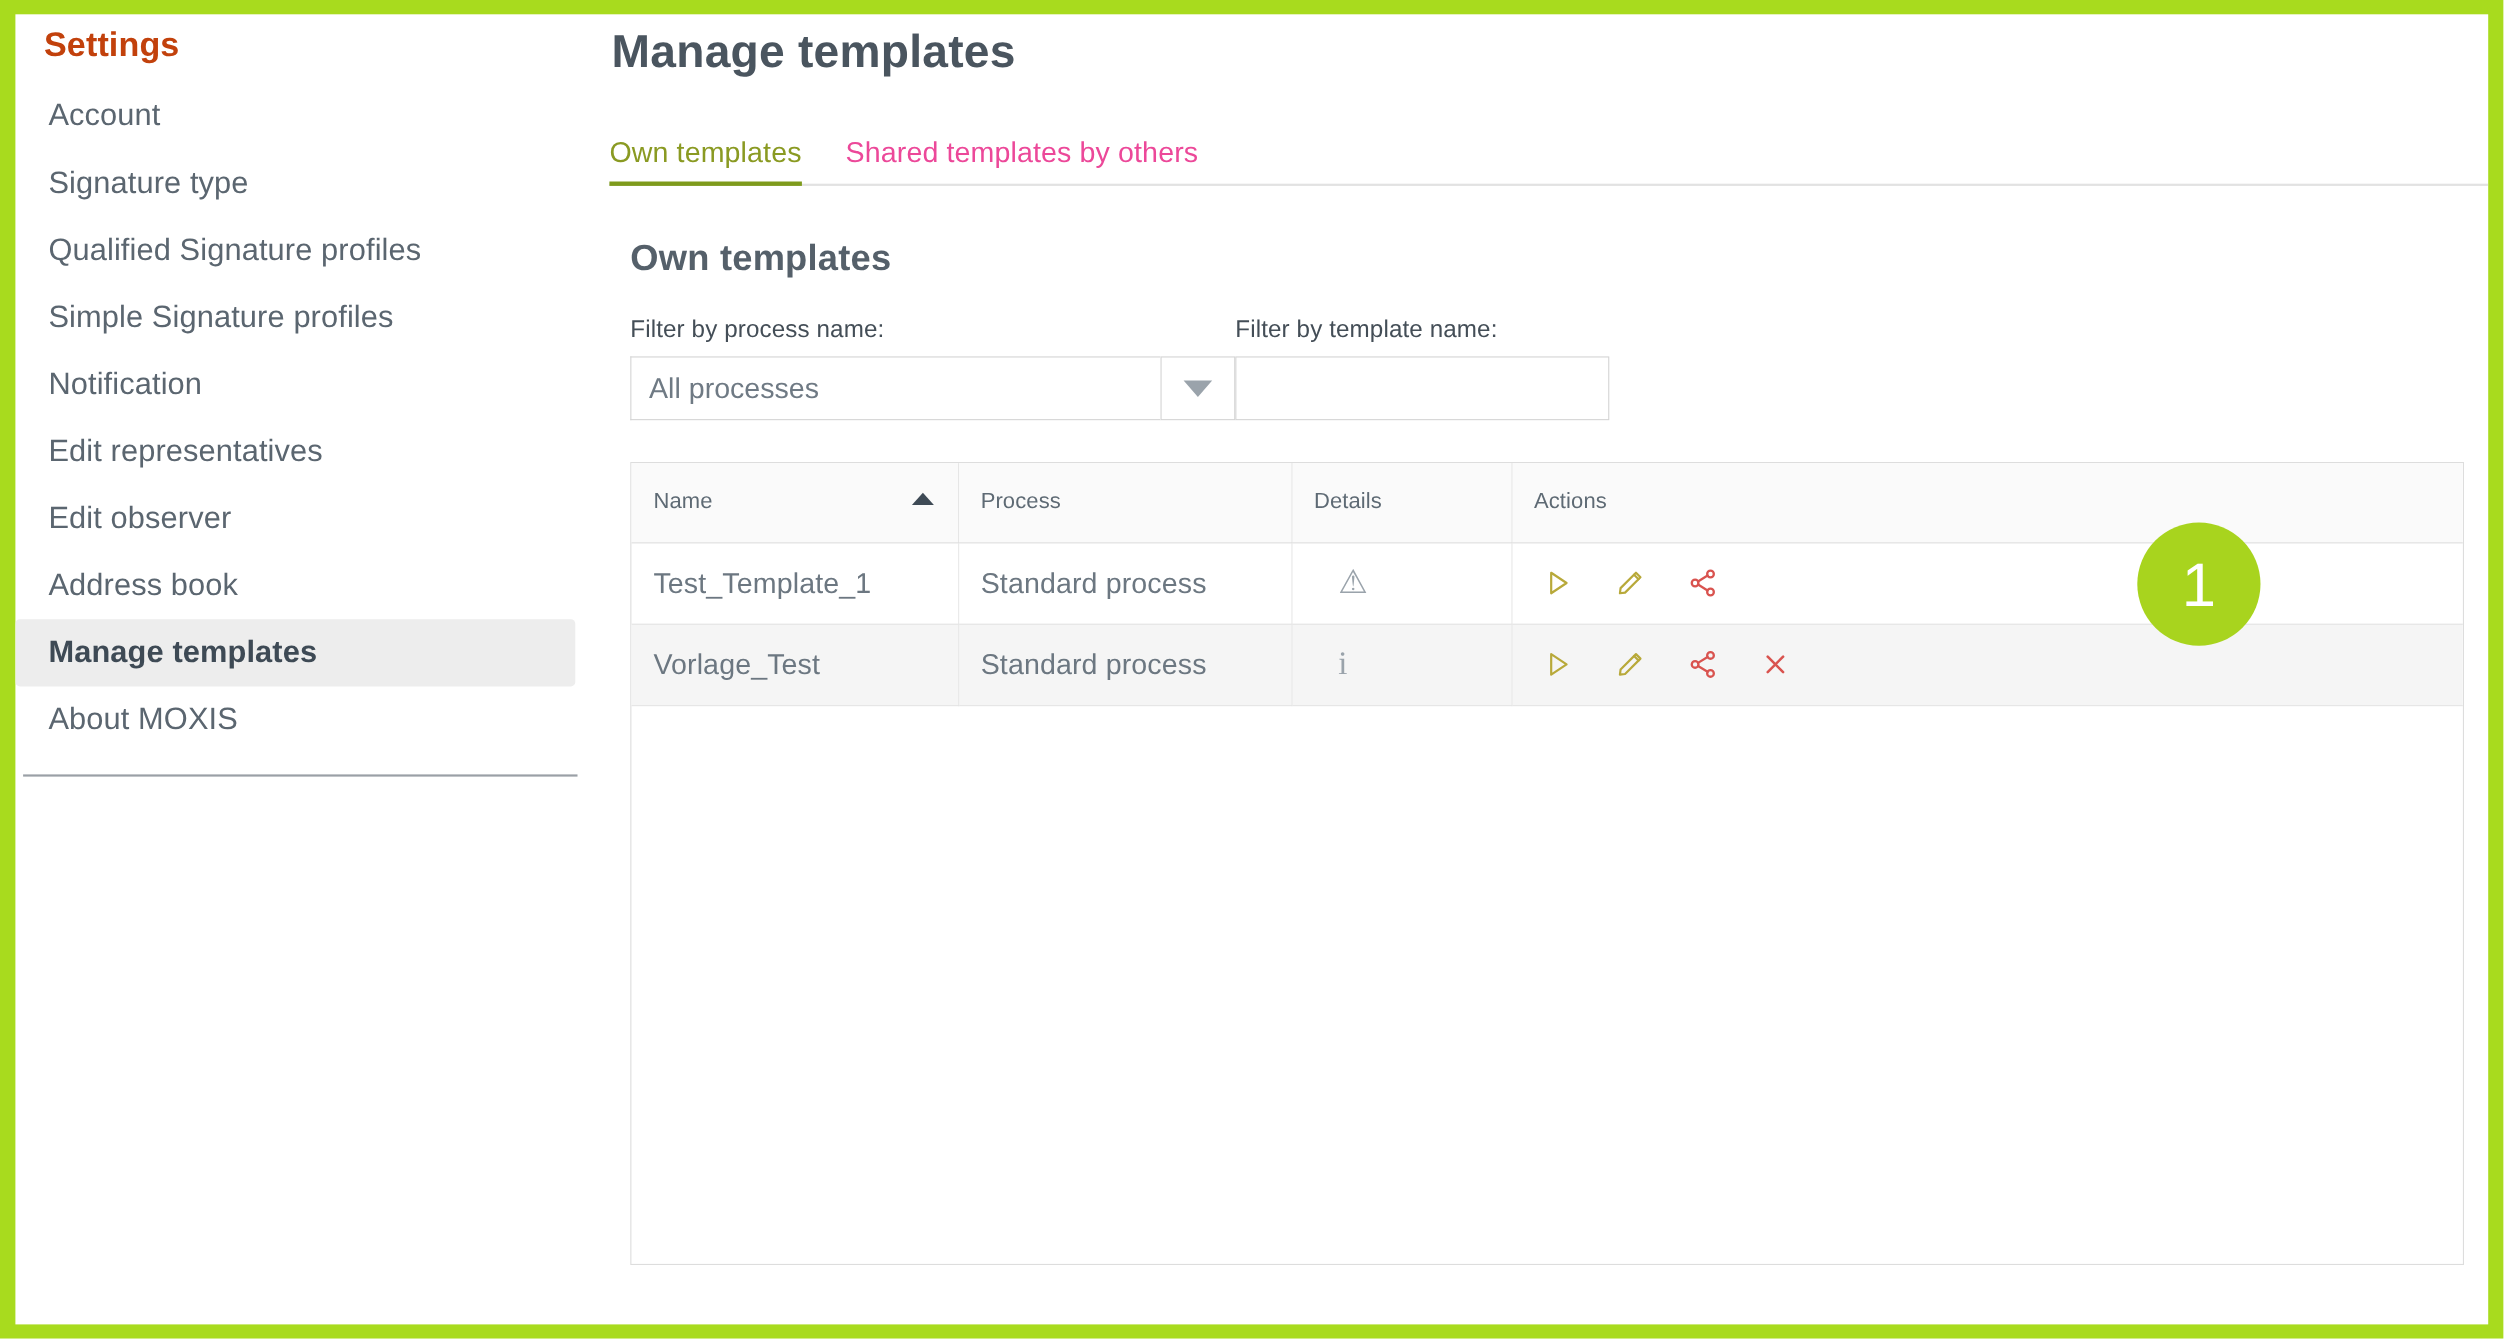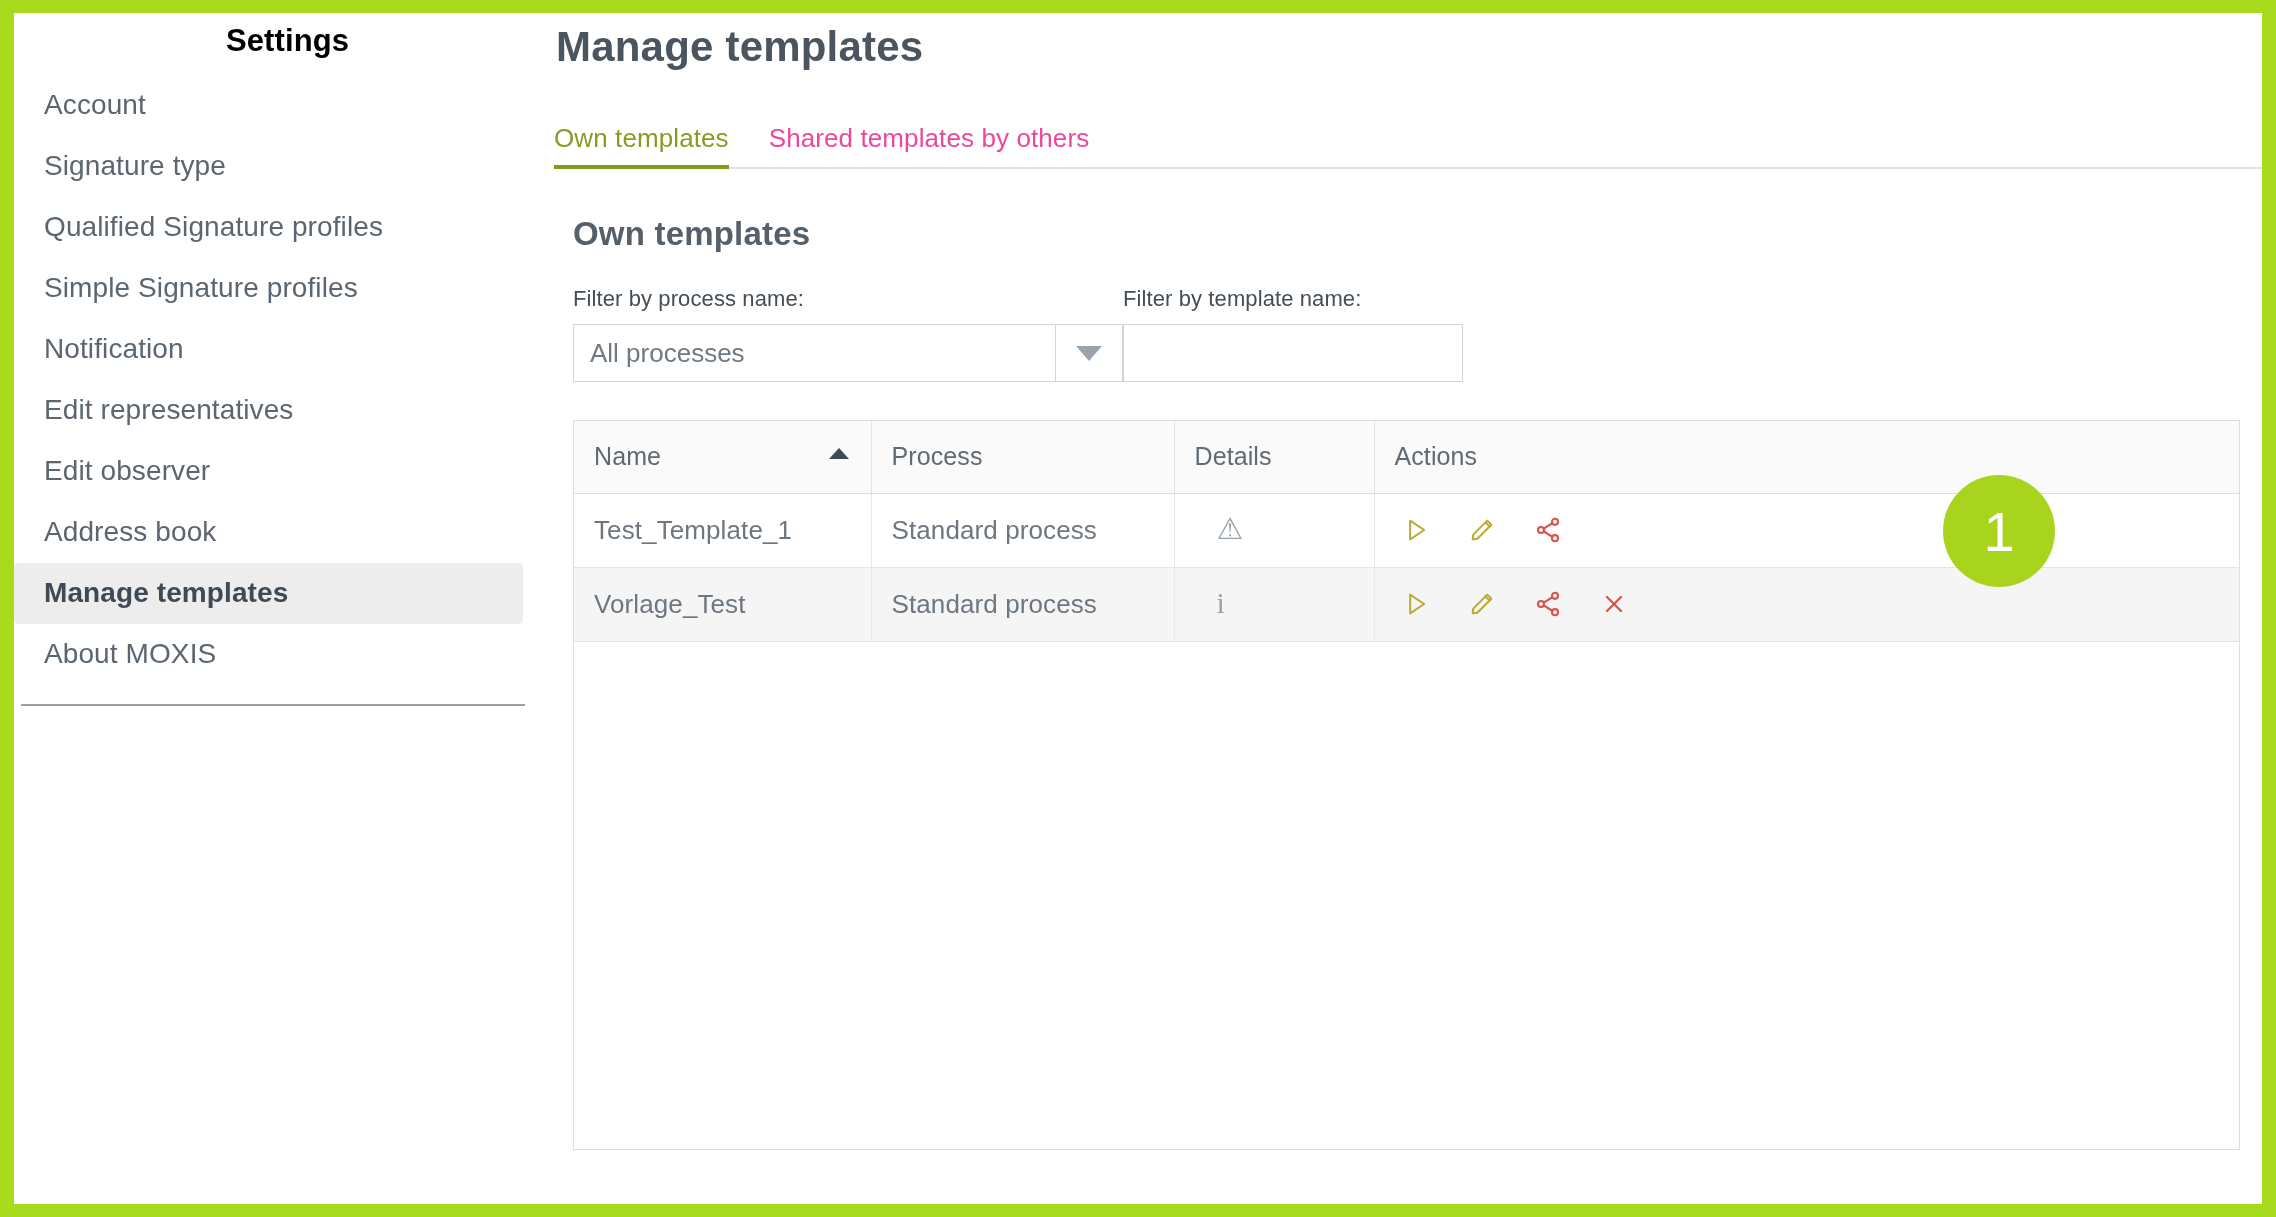--- a/index.html
+++ b/index.html
@@ -33,24 +33,23 @@
   
   #sidebar {
     width: 521px;
     flex: 0 0 521px;
     padding-top: 6px;
     position: relative;
   }
   .sb-title {
     font-size: 31px;
     font-weight: bold;
-    color: #000000;
+    color: #c2410c;
     padding: 4px 0 16px 26px;
     letter-spacing: .1px;
-    text-align: center;
   }
   .sb-list { list-style: none; }
   .sb-item {
     font-size: 28px;
     color: #5B6670;
     padding: 14px 0 15px 30px;
     cursor: pointer;
     border-radius: 4px;
     letter-spacing: .1px;
     white-space: nowrap;
@@ -189,21 +188,21 @@
     border-collapse: collapse;
     table-layout: fixed;
   }
   thead th {
     background: #FAFAFA;
     border-bottom: 1px solid #DDDDDD;
     border-right: 1px solid #E4E4E4;
     height: 72px;
     text-align: left;
     font-weight: normal;
-    font-size: 25px;
+    font-size: 20px;
     color: #5E6A74;
     padding-left: 20px;
     position: relative;
     letter-spacing: .1px;
   }
   thead th:last-child { border-right: none; }
   .sort-asc {
     position: absolute;
     right: 22px;
     top: 27px;

